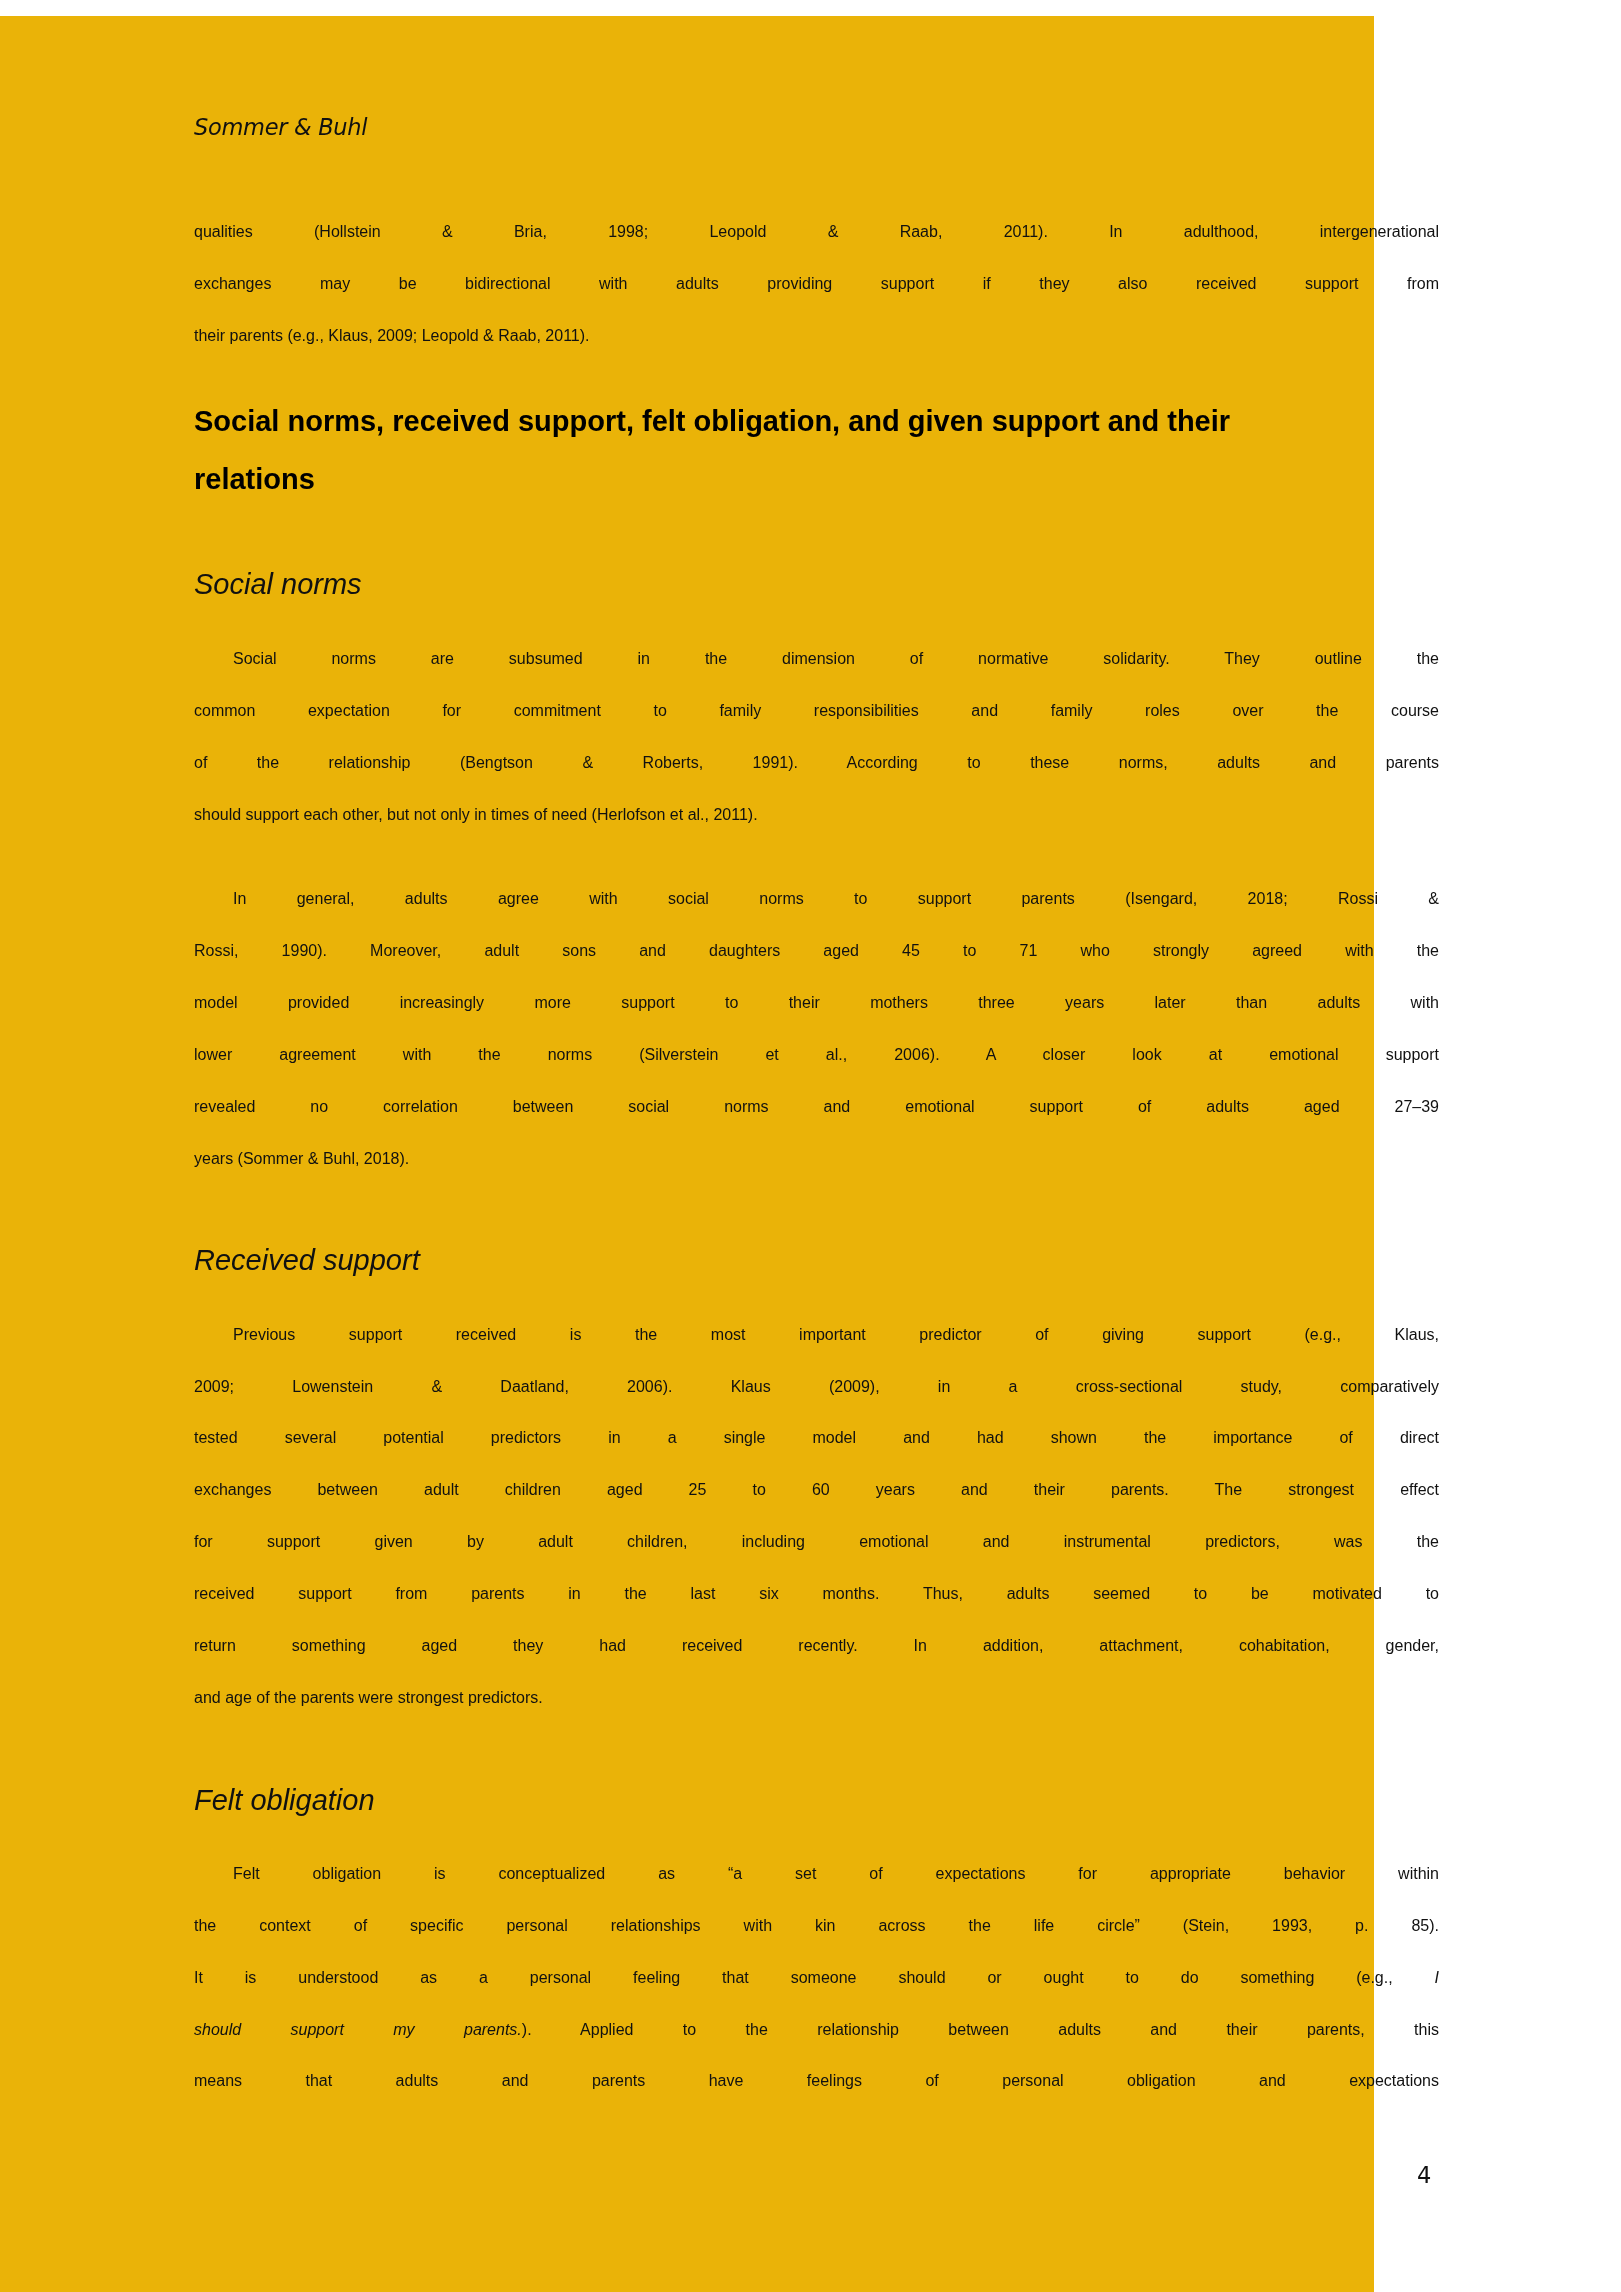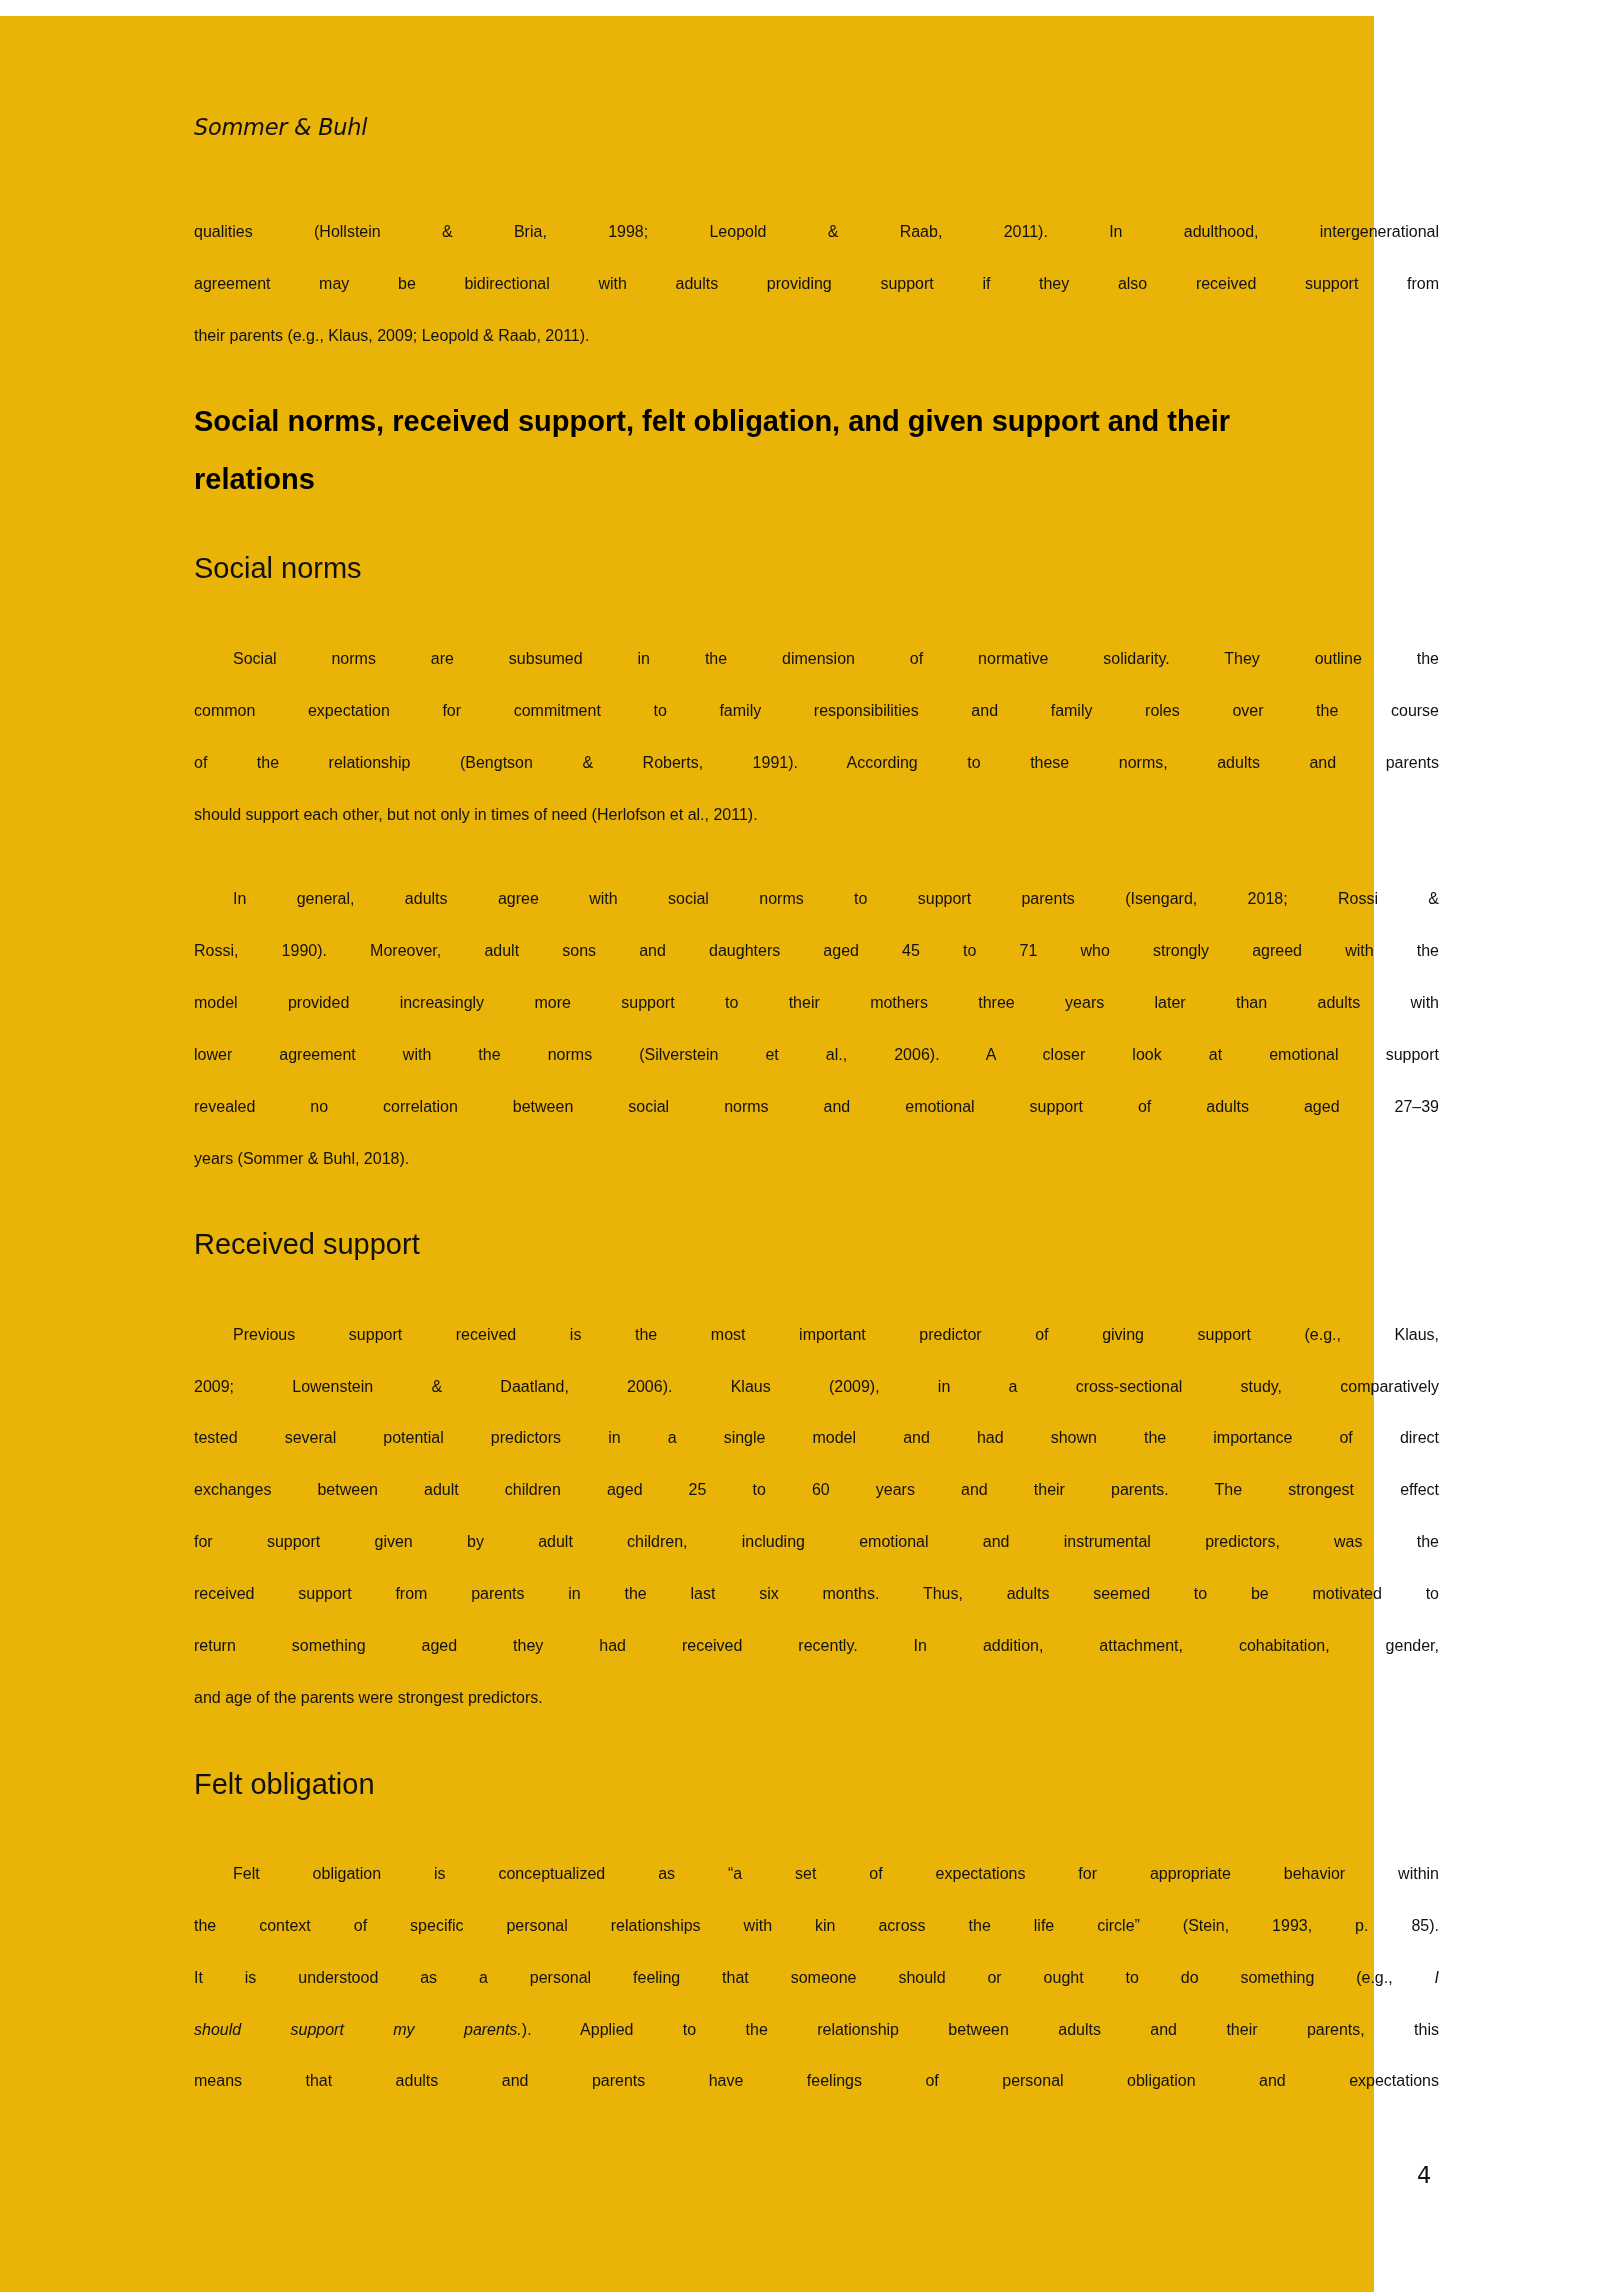--- a/index.html
+++ b/index.html
@@ -17,39 +17,39 @@
   }
   .line.j { text-align: justify; text-align-last: justify; white-space: normal; }
   .line.indent { left: 233px; width: 1206px; }
   .h1 {
     position: absolute; left: 194px;
     font-family: Liberation Sans, sans-serif; font-weight: bold;
     font-size: 29px; line-height: 33px; color: #000; white-space: nowrap;
   }
   .h2 {
     position: absolute; left: 194px;
-    font-family: "Liberation Sans", sans-serif; 
-    font-size: 29px; line-height: 33px; color: #111; white-space: nowrap;
+    font-family: "Liberation Sans", sans-serif; font-style: italic;
+    font-size: 29px; line-height: 33px; color: #111; white-space: nowrap; margin-top: 16px;
   }
   .page-number {
     position: absolute; left: 1417px; top: 2146px;
     font-family: "DejaVu Sans", sans-serif; font-size: 22.5px; color: #111;
   }
   i { font-style: italic; }
 </style>
 </head>
 <body>
 
 <div class="page">
 
   <div class="running-head">Sommer &amp; Buhl</div>
 
   <div>
     <div class="line j" style="top:201px">qualities (Hollstein &amp; Bria, 1998; Leopold &amp; Raab, 2011). In adulthood, intergenerational</div>
-    <div class="line j" style="top:253px">agreement may be bidirectional with adults providing support if they also received support from</div>
+    <div class="line j" style="top:253px">exchanges may be bidirectional with adults providing support if they also received support from</div>
     <div class="line" style="top:305px">their parents (e.g., Klaus, 2009; Leopold &amp; Raab, 2011).</div>
   </div>
 
   <div>
     <div class="h1" style="top:389px">Social norms, received support, felt obligation, and given support and their</div>
     <div class="h1" style="top:447px">relations</div>
   </div>
 
   <div>
     <div class="h2" style="top:536px">Social norms</div>

